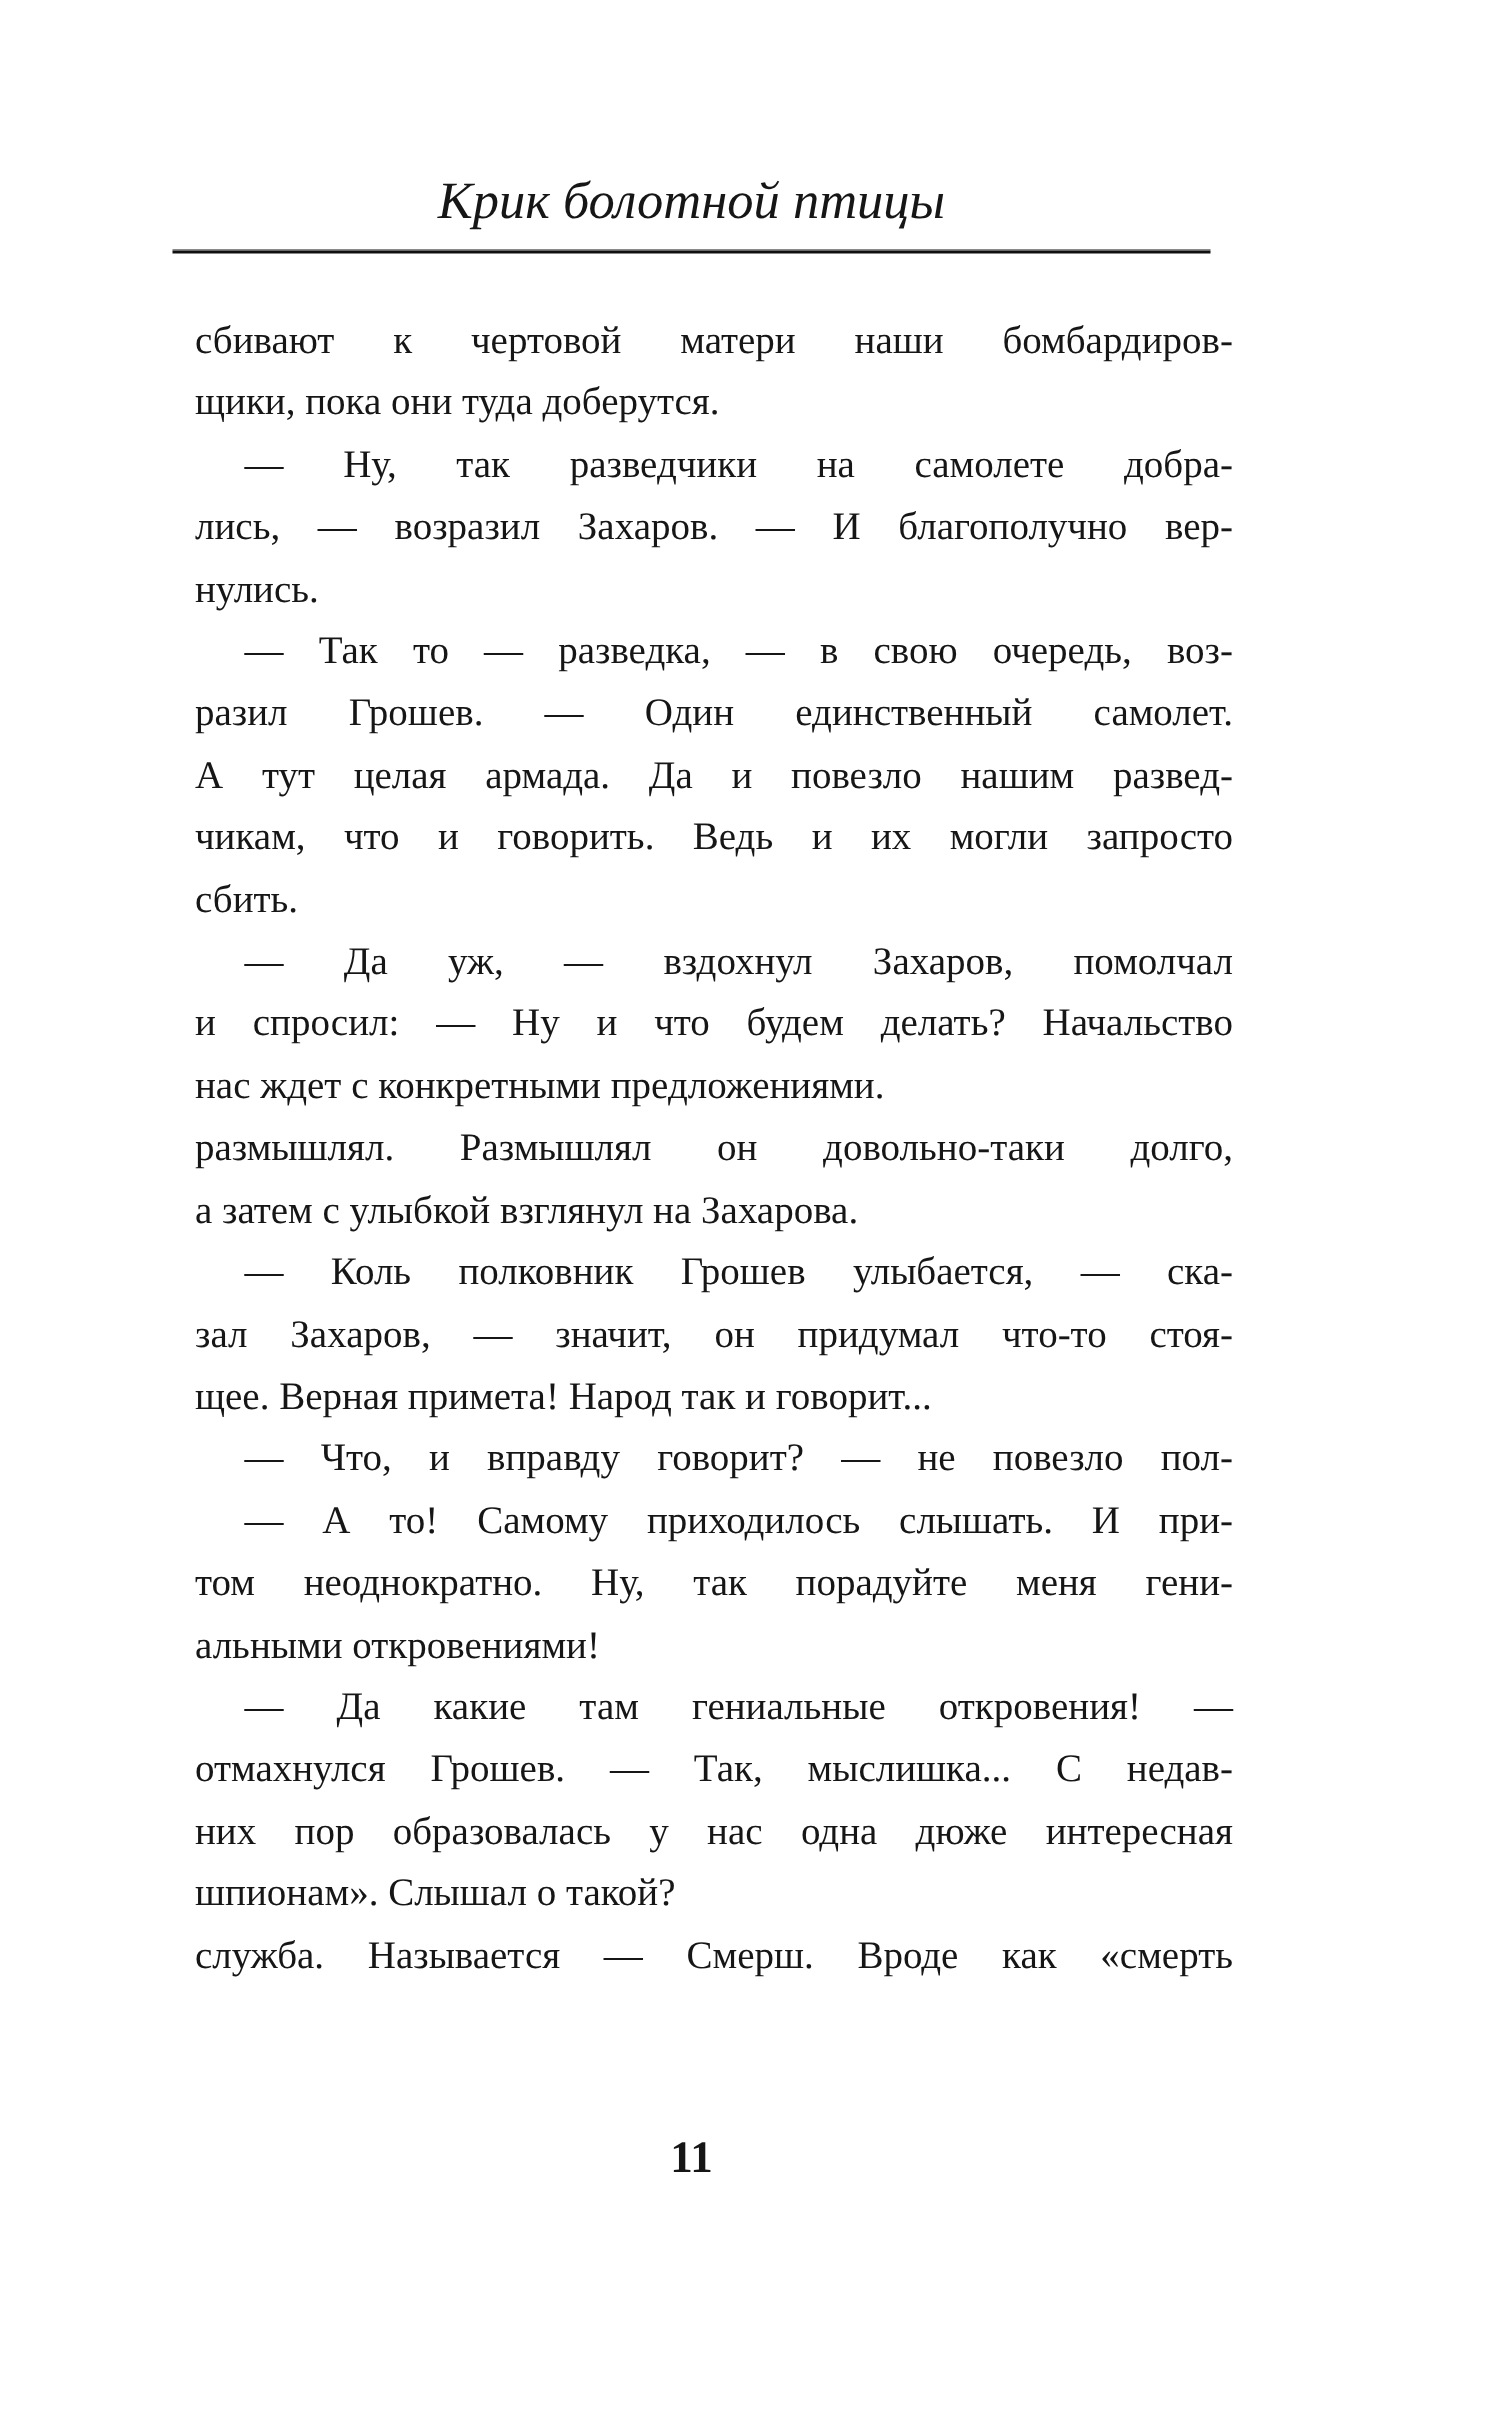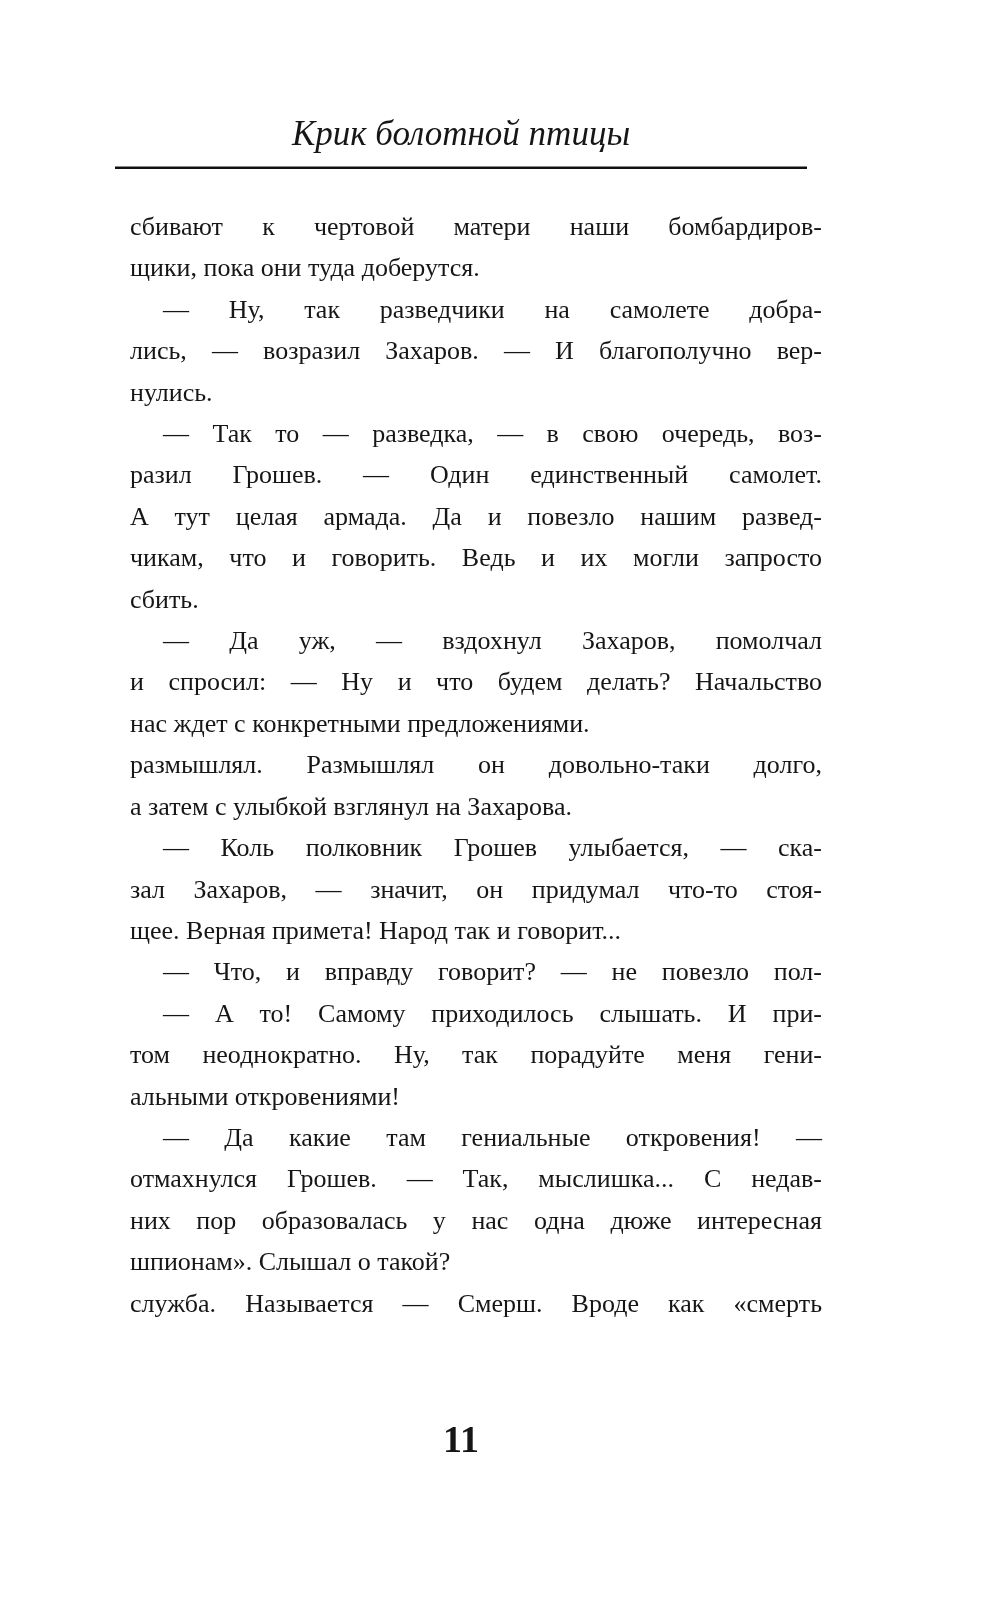--- a/index.html
+++ b/index.html
@@ -61,21 +61,21 @@
   .line.indent {
     padding-left: 33px;
   }
   .page-number {
     position: absolute;
     top: 1417px;
     left: 0;
     width: 100%;
     text-align: center;
     font-weight: bold;
-    font-size: 38px;
+    font-size: 30px;
     line-height: 44px;
   }
 </style>
 </head>
 <body>
 
 <div class="page">
   <div class="content">
 
     <div class="running-header">

